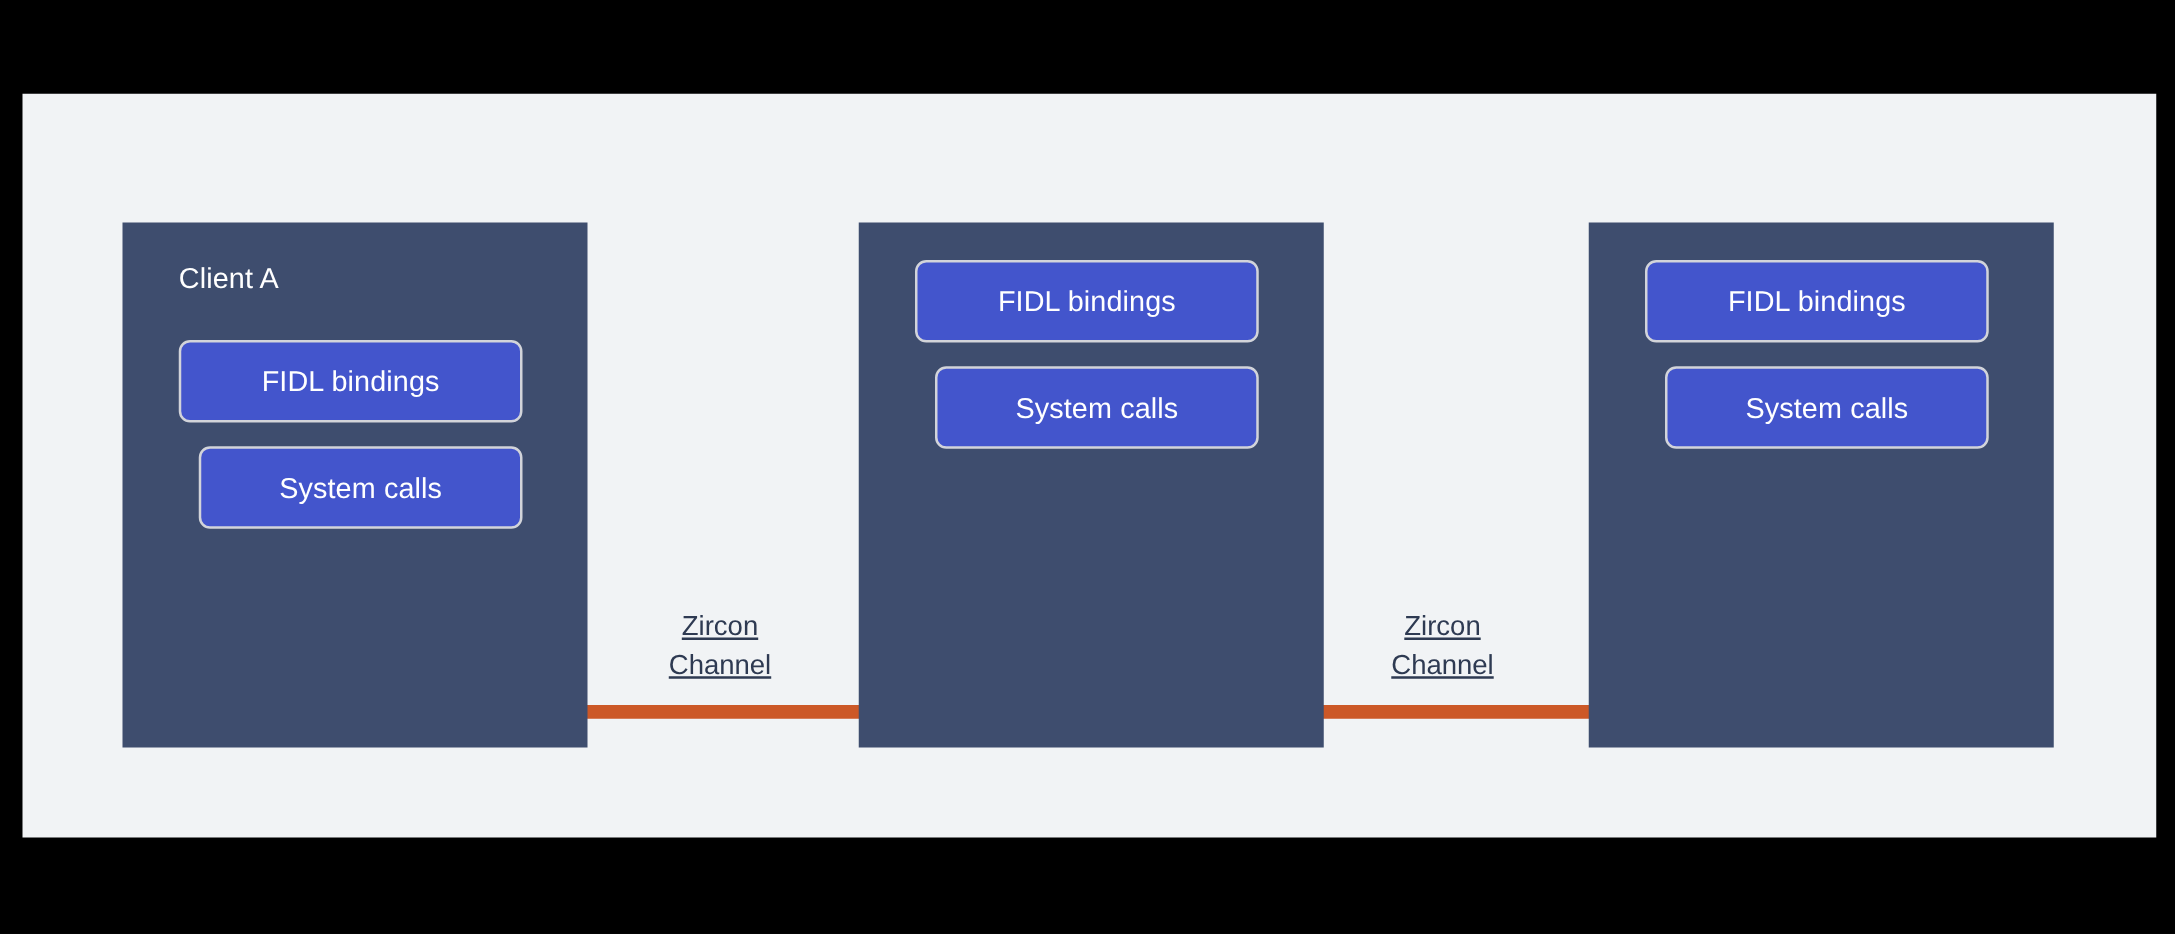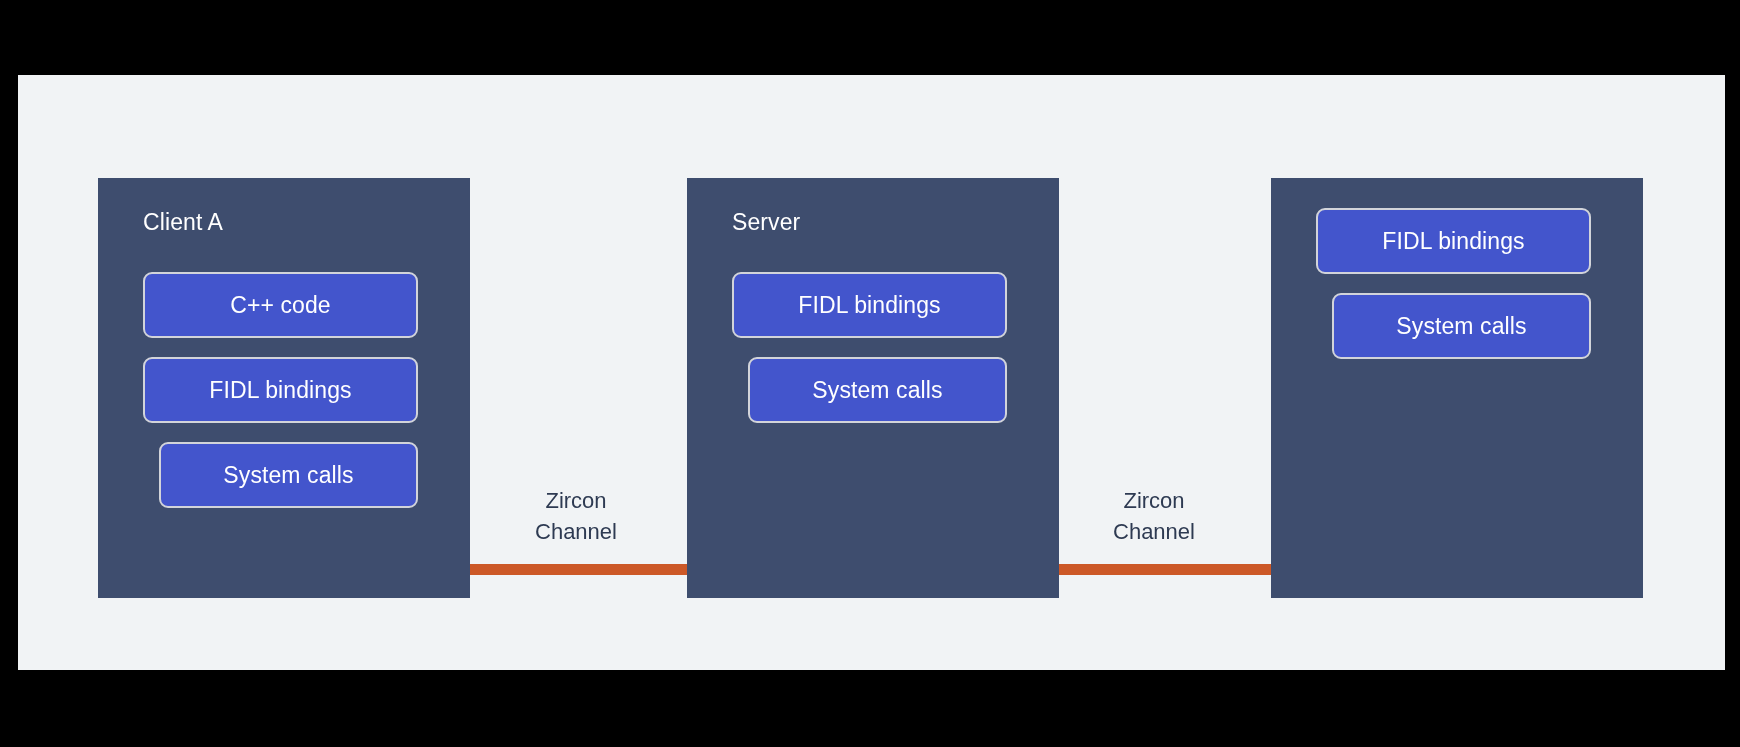--- a/index.html
+++ b/index.html
@@ -90,41 +90,39 @@
     top: 410px;
     width: 200px;
     text-align: center;
     color: #2E3A52;
     font-size: 22px;
     line-height: 31px;
     z-index: 3;
   }
   #channel-label-left  { left: 458px; }
   #channel-label-right { left: 1036px; }
-  .channel-label span { display: block; }
+  .channel-label span { display: block; text-decoration: underline; }
 </style>
 </head>
 <body>
 
 <div id="screen">
 
   <div id="canvas">
 
     <div class="connector" id="connector-left"></div>
     <div class="connector" id="connector-right"></div>
 
     <div class="panel" id="panel-client-a">
       <div class="panel-title">Client A</div>
-      <div class="layer-box">C++ code</div>
       <div class="layer-box">FIDL bindings</div>
       <div class="layer-box">System calls</div>
     </div>
 
     <div class="panel" id="panel-server">
-      <div class="panel-title">Server</div>
       <div class="layer-box">FIDL bindings</div>
       <div class="layer-box">System calls</div>
     </div>
 
     <div class="panel" id="panel-client-b">
       <div class="layer-box">FIDL bindings</div>
       <div class="layer-box">System calls</div>
     </div>
 
     <div class="channel-label" id="channel-label-left">

